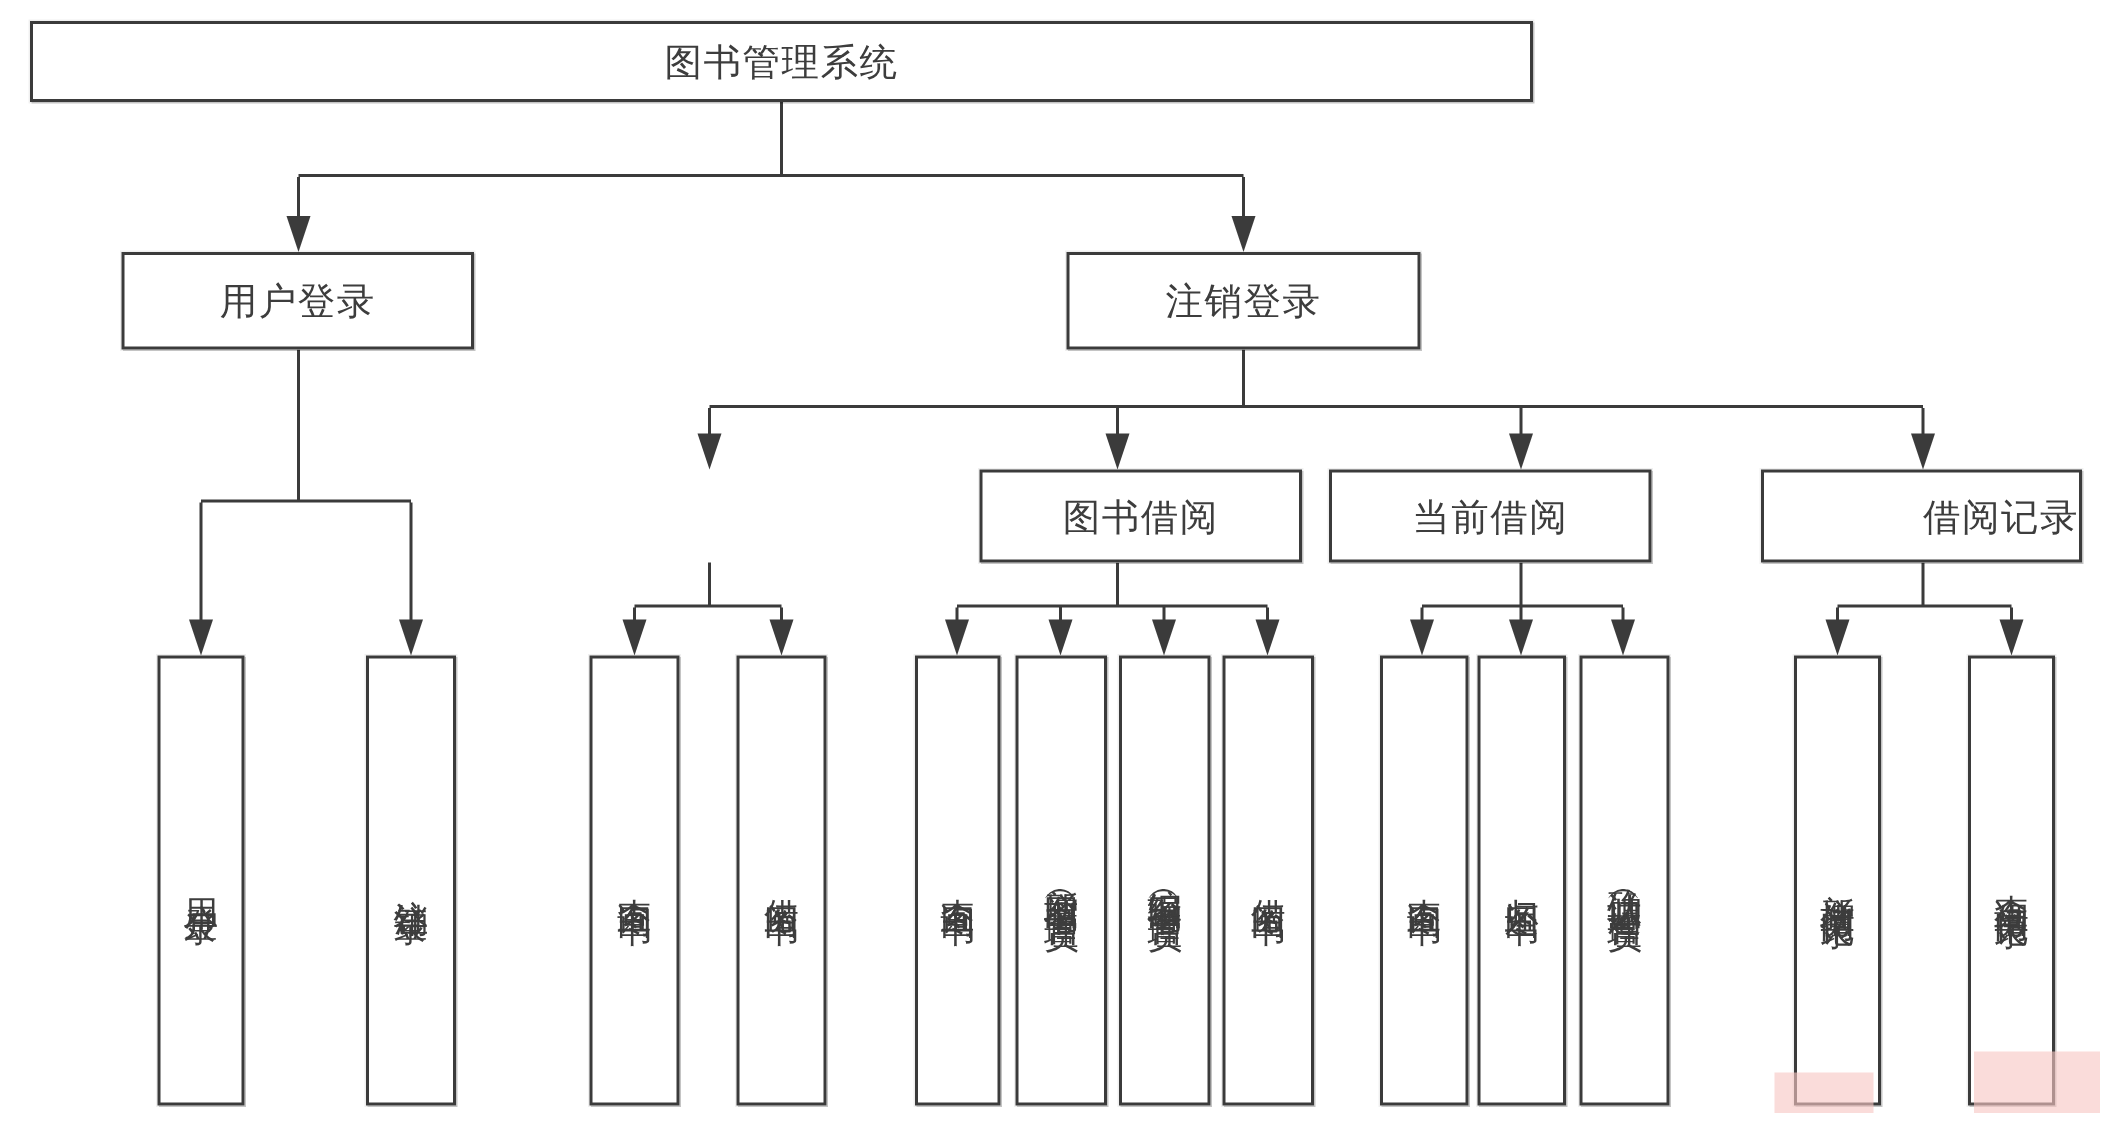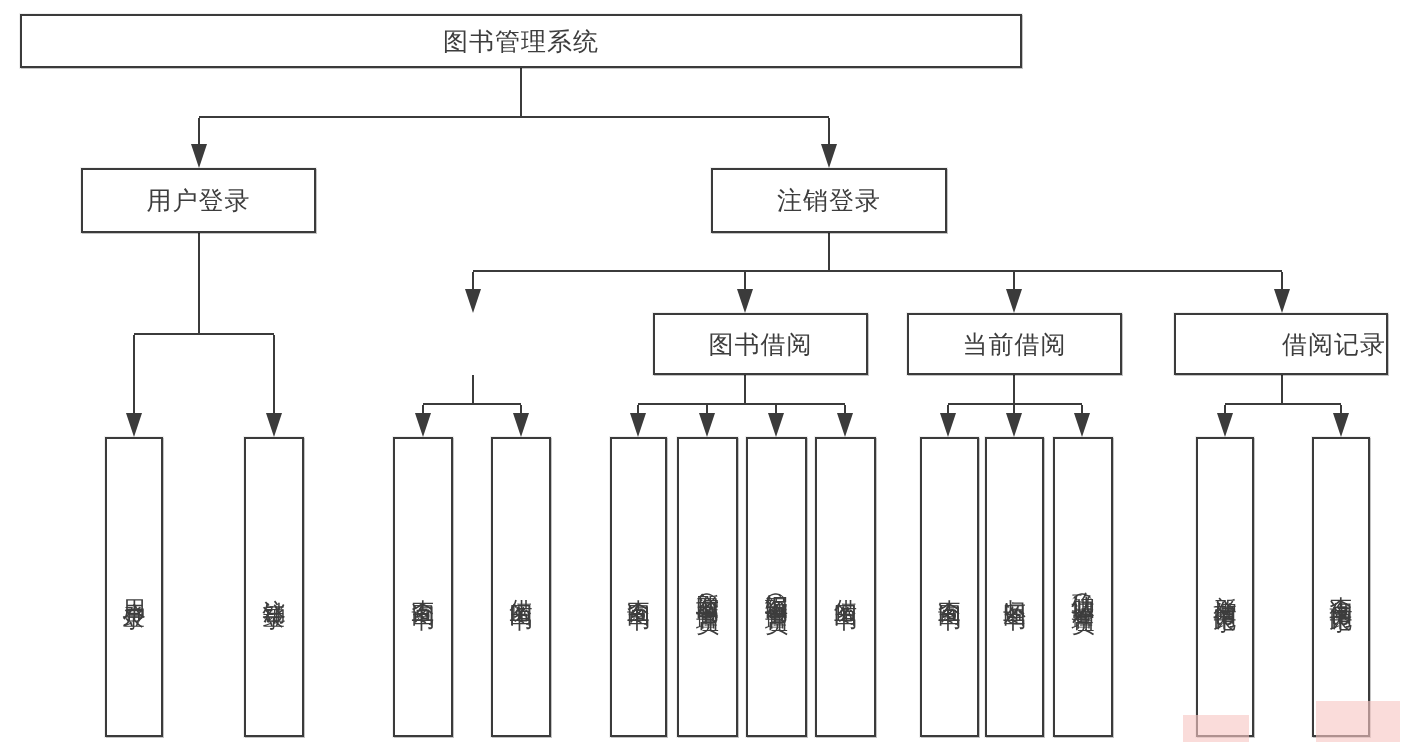--- a/index.html
+++ b/index.html
@@ -126,21 +126,21 @@
   <div class="node h-node" style="left:81px; top:168px; width:235px; height:65px;">
     <span>用户登录</span>
   </div>
   <div class="node h-node" style="left:711px; top:168px; width:236px; height:65px;">
     <span>注销登录</span>
   </div>
 
   <div class="node h-node" style="left:638px; top:313px; width:215px; height:62px;margin-left:15px;">
     <span>图书借阅</span>
   </div>
-  <div class="node h-node" style="left:907px; top:313px; width:215px; height:62px;">
+  <div class="node h-node" style="left:886px; top:313px; width:215px; height:62px;">
     <span>当前借阅</span>
   </div>
   <div class="node h-node" style="left:1174px; top:313px; width:214px; height:62px;justify-content:flex-end;">
     <span>借阅记录</span>
   </div>
 
   <div class="node v-node" style="left:105px; top:437px; width:58px; height:300px;">
     <span>用户登录</span>
   </div>
   <div class="node v-node" style="left:244px; top:437px; width:60px; height:300px;">

